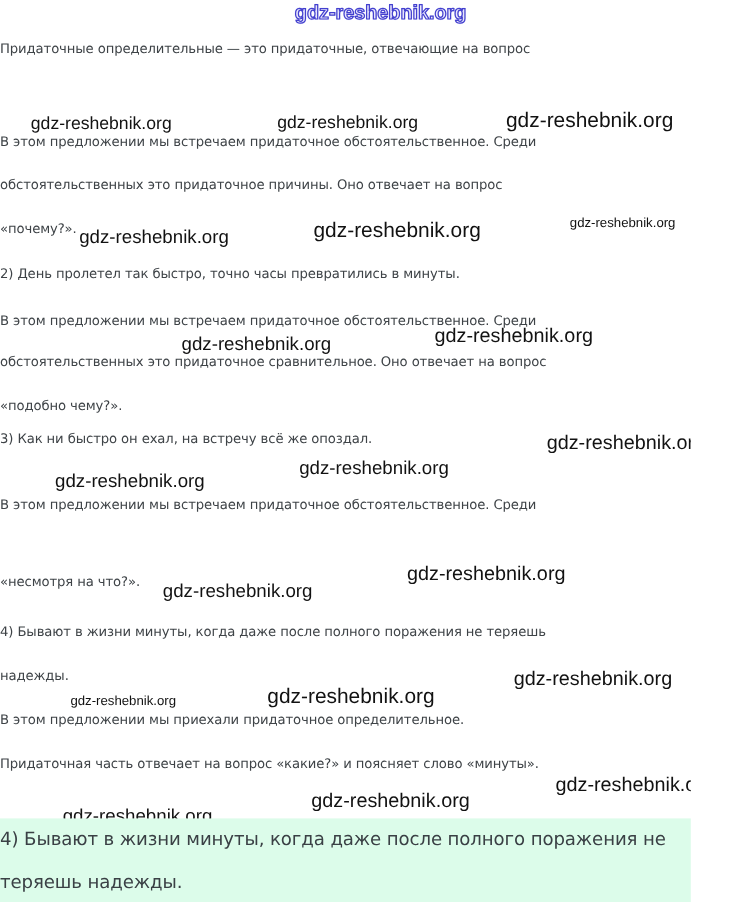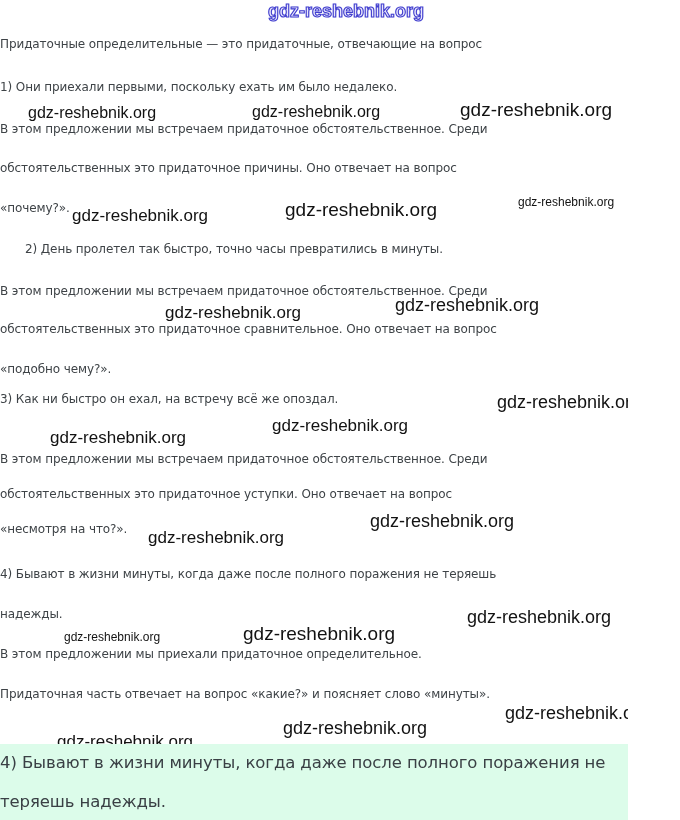--- a/index.html
+++ b/index.html
@@ -85,33 +85,31 @@
   <span class="wm" style="left:467px; top:608px; font-size:18px;">gdz-reshebnik.org</span>
   <span class="wm" style="left:243px; top:624px; font-size:19px;">gdz-reshebnik.org</span>
   <span class="wm" style="left:64px;  top:631px; font-size:12px;">gdz-reshebnik.org</span>
 
   <span class="wm" style="left:505px; top:704px; font-size:18px;">gdz-reshebnik.org</span>
   <span class="wm" style="left:283px; top:719px; font-size:18px;">gdz-reshebnik.org</span>
   <span class="wm" style="left:57px;  top:733px; font-size:17px;">gdz-reshebnik.org</span>
 
   <div class="line" style="top:33px;">Придаточные определительные — это придаточные, отвечающие на вопрос</div>
 
-  <div class="line" style="top:76px;">1) Они приехали первыми, поскольку ехать им было недалеко.</div>
   <div class="line" style="top:118px;">В этом предложении мы встречаем придаточное обстоятельственное. Среди</div>
   <div class="line" style="top:157px;">обстоятельственных это придаточное причины. Оно отвечает на вопрос</div>
   <div class="line" style="top:197px;">«почему?».</div>
 
-  <div class="line" style="top:238px;margin-left:25px;">2) День пролетел так быстро, точно часы превратились в минуты.</div>
+  <div class="line" style="top:238px;">2) День пролетел так быстро, точно часы превратились в минуты.</div>
   <div class="line" style="top:280px;">В этом предложении мы встречаем придаточное обстоятельственное. Среди</div>
   <div class="line" style="top:318px;">обстоятельственных это придаточное сравнительное. Оно отвечает на вопрос</div>
   <div class="line" style="top:358px;text-align:center;">«подобно чему?».</div>
 
   <div class="line" style="top:388px;">3) Как ни быстро он ехал, на встречу всё же опоздал.</div>
   <div class="line" style="top:448px;">В этом предложении мы встречаем придаточное обстоятельственное. Среди</div>
-  <div class="line" style="top:483px;">обстоятельственных это придаточное уступки. Оно отвечает на вопрос</div>
   <div class="line" style="top:518px;">«несмотря на что?».</div>
 
   <div class="line" style="top:563px;">4) Бывают в жизни минуты, когда даже после полного поражения не теряешь</div>
   <div class="line" style="top:603px;">надежды.</div>
   <div class="line" style="top:643px;">В этом предложении мы приехали придаточное определительное.</div>
   <div class="line" style="top:683px;">Придаточная часть отвечает на вопрос «какие?» и поясняет слово «минуты».</div>
   <div class="line" style="top:757px;text-decoration:underline;">Это нужное нам предложение.</div>
 
   <div id="answer-block">
     <div class="aline" style="top:8px;">4) Бывают в жизни минуты, когда даже после полного поражения не</div>

